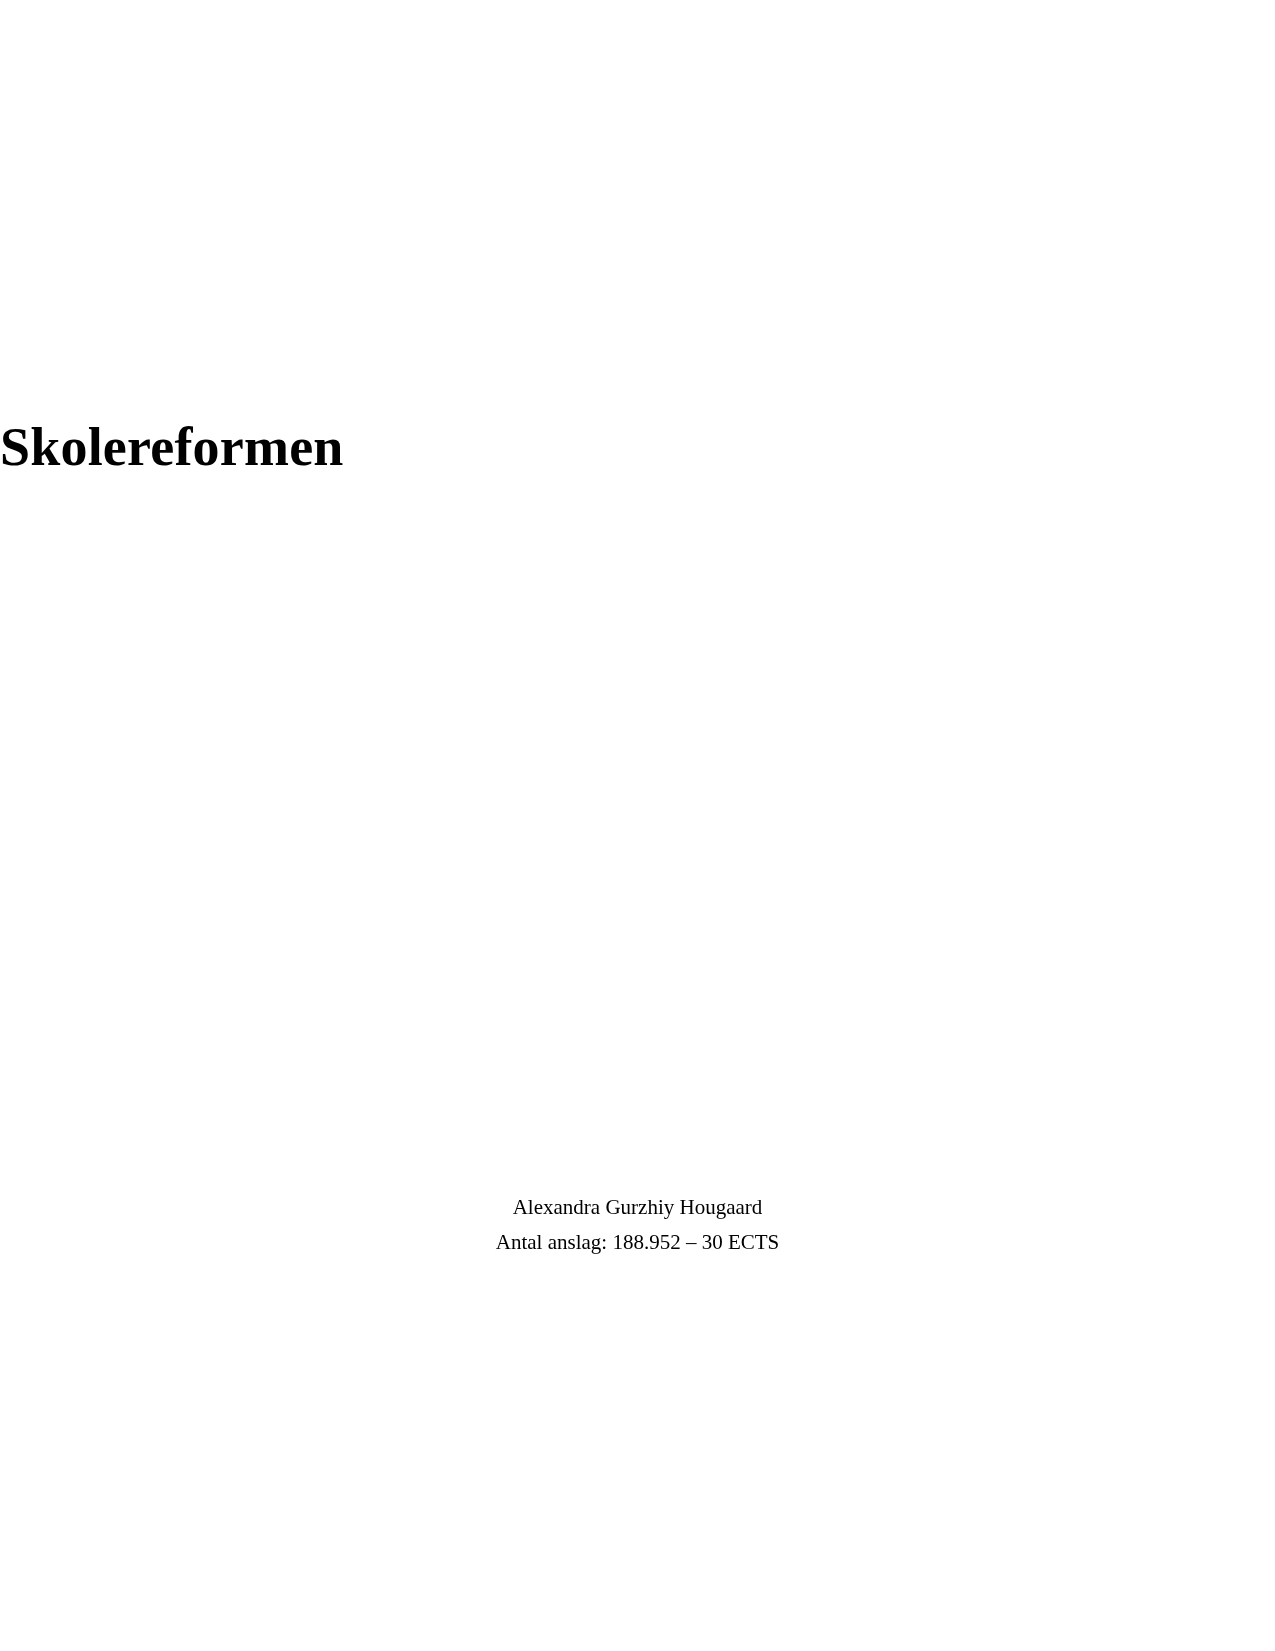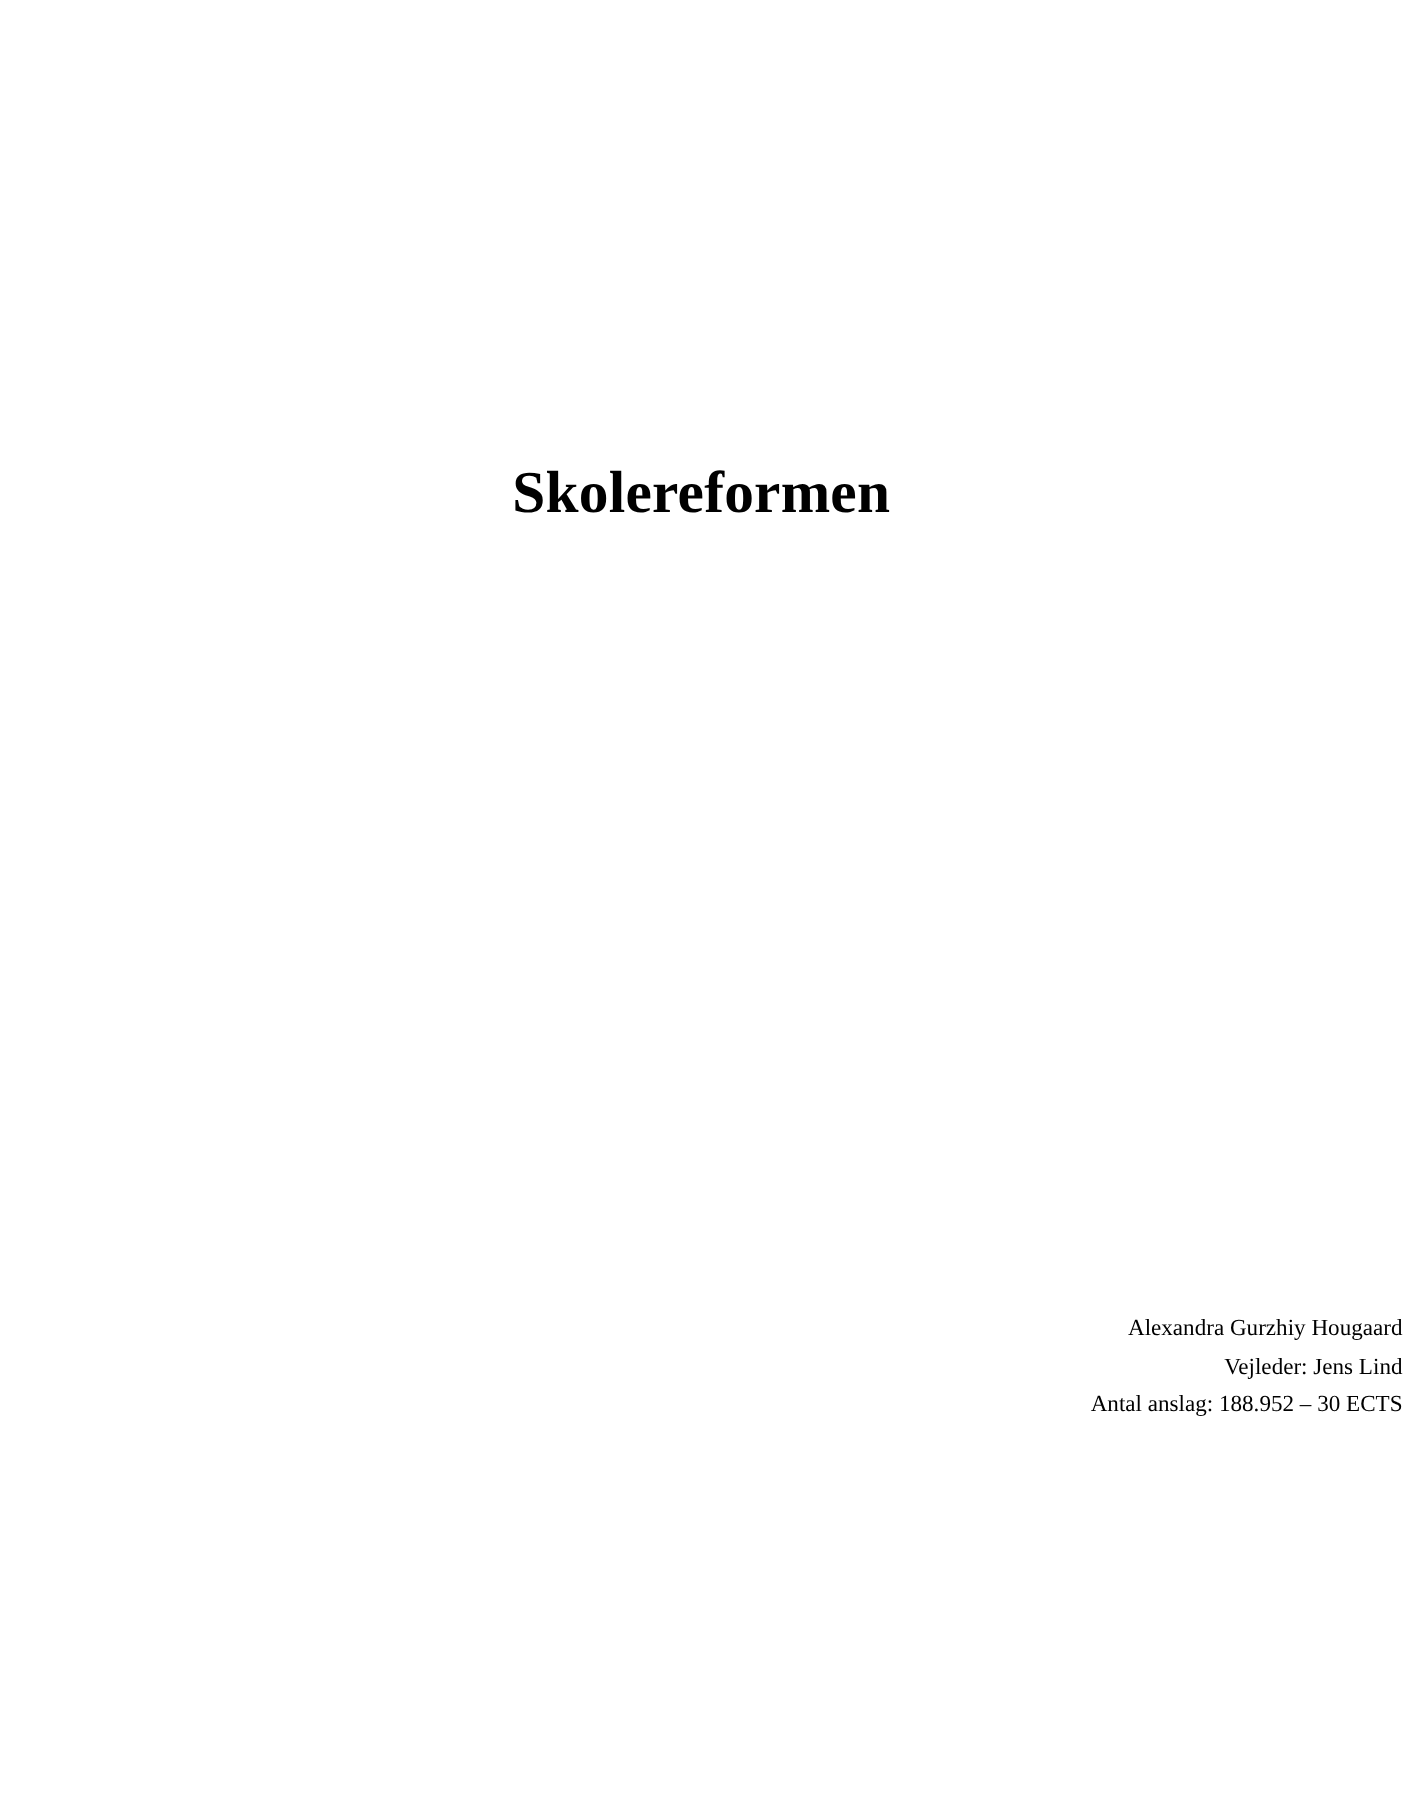--- a/index.html
+++ b/index.html
@@ -21,52 +21,50 @@
     inset: 0;
     background: #ffffff;
   }
 
   
   .title-block {
     position: absolute;
     left: 0;
     right: 0;
     top: 385px;
-    text-align: center;
   }
   .title-line {
     font-weight: bold;
     font-size: 54px;
     line-height: 124px;
     letter-spacing: 0.2px;
     white-space: nowrap;
   }
 
   
   .meta-block {
     position: absolute;
     left: 0;
     right: 0;
     top: 1190px;
-    text-align: right;
+    text-align: center;
   }
   .meta-line {
     font-size: 21px;
     line-height: 34.5px;
     white-space: nowrap;
   }
 </style>
 </head>
 <body>
 
 <div class="page">
 
   <div class="title-block">
     <div class="title-line">Skolereformen</div>
   </div>
 
   <div class="meta-block">
     <div class="meta-line">Alexandra Gurzhiy Hougaard</div>
-    <div class="meta-line">Vejleder: Jens Lind</div>
     <div class="meta-line">Antal anslag: 188.952  – 30 ECTS</div>
   </div>
 
 </div>
 
 </body></html>

